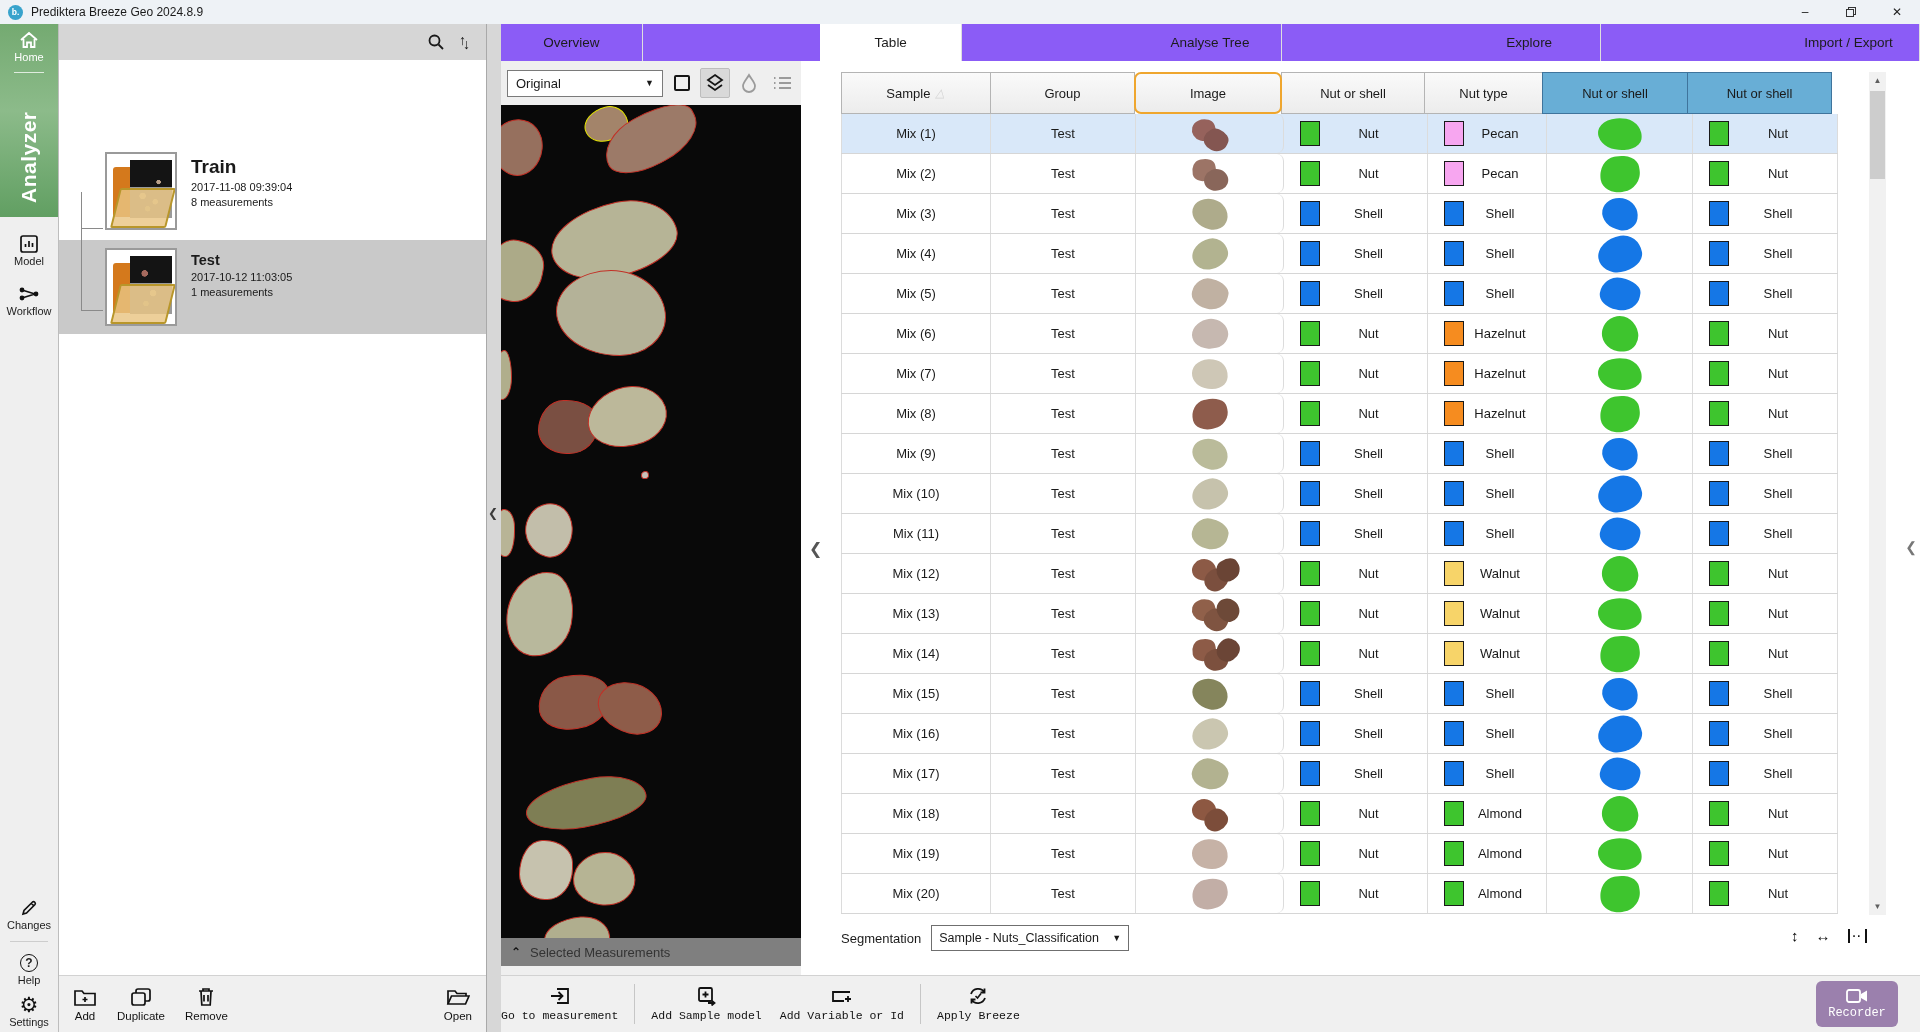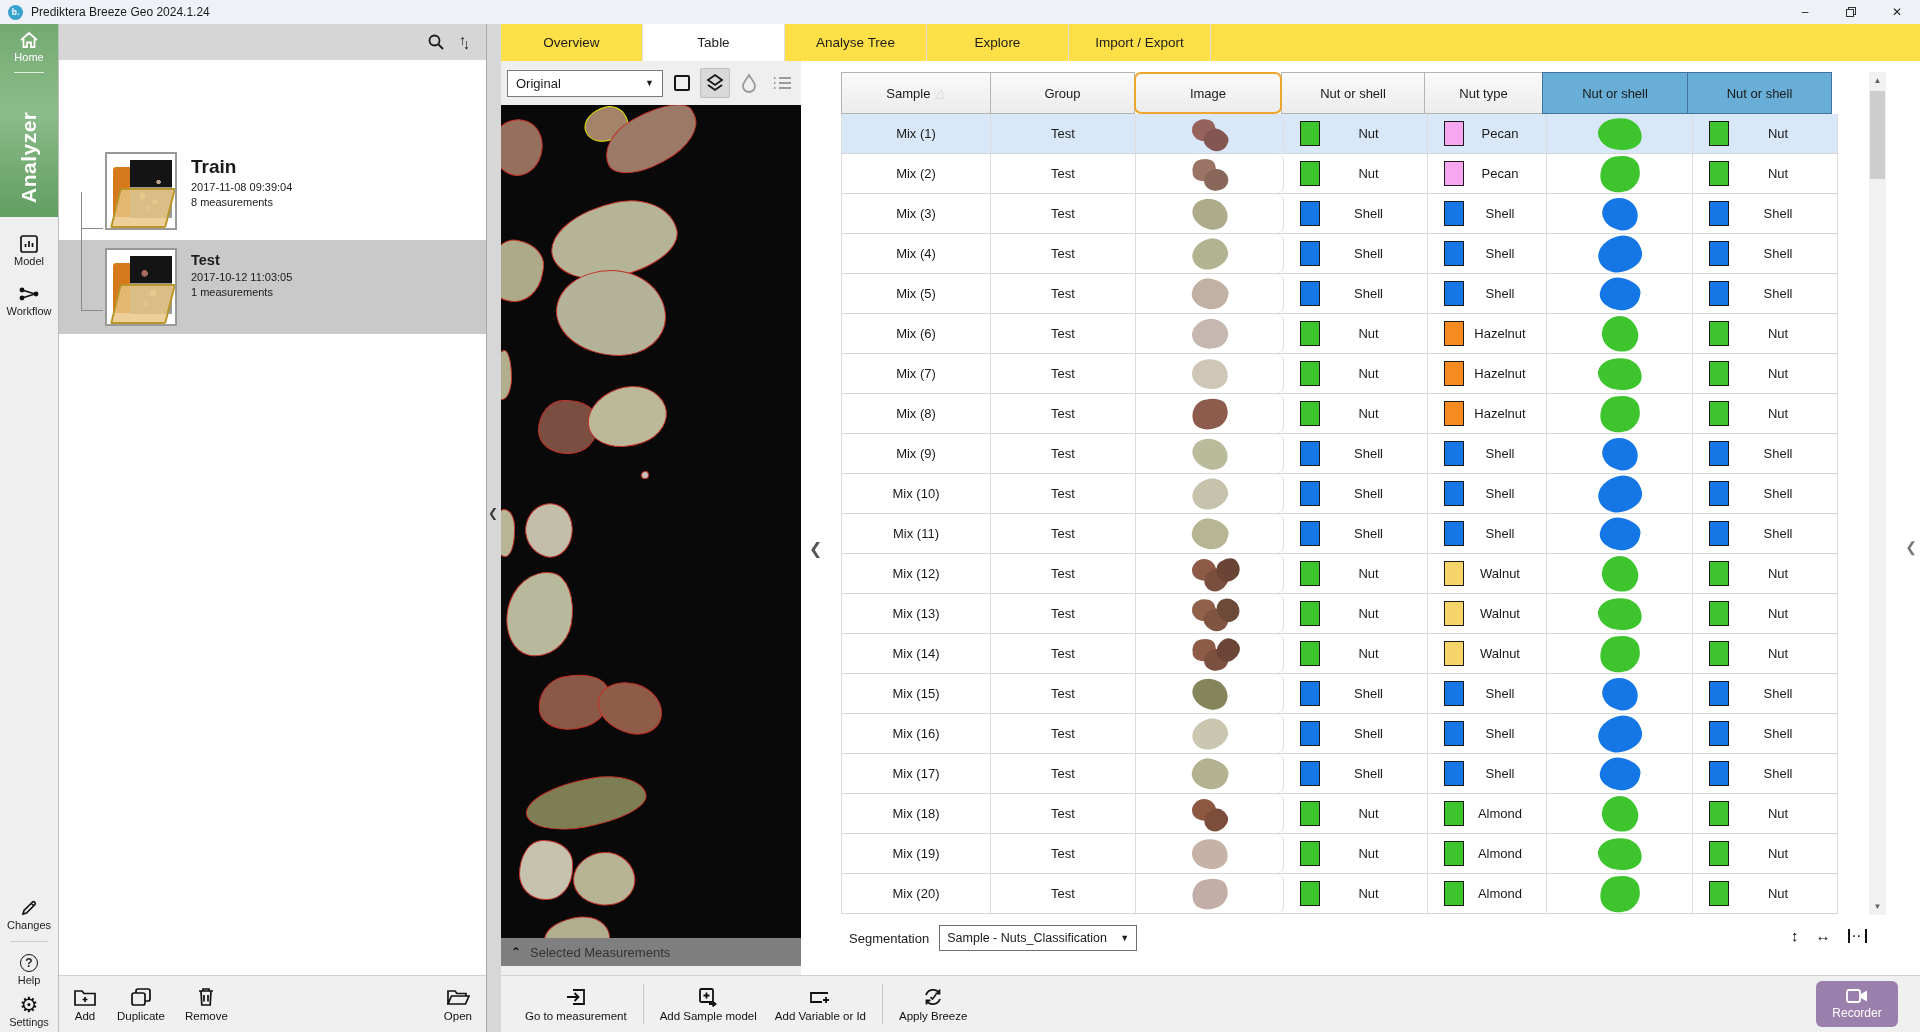--- a/index.html
+++ b/index.html
@@ -70,21 +70,21 @@
   .tool-btn { display:flex; flex-direction:column; align-items:center; gap:3px; font-size:11.5px; color:#111; }
   .open-btn { margin-left:auto; }
 
   
   .splitter { width:14px; flex:none; background:#d7d7d7; position:relative; }
   .chev { font-size:12px; color:#3a3a3a; }
   .splitter .chev { position:absolute; left:1px; top:482px; }
 
   
   .right-region { flex:1; display:flex; flex-direction:column; min-width:0; }
-  .tabs-row { height:37px; flex:none; background:#fde047; display:flex; }
+  .tabs-row { height:37px; flex:none; background:#8b5cf6; display:flex;justify-content:space-between; }
   .tab { width:142px; display:flex; align-items:center; justify-content:center; font-size:13.5px; color:#1c1c1c; border-right:1px solid #dedede; }
   .tab.active { background:#fff; }
 
   .content-row { flex:1; display:flex; min-height:0; background:#fff; position:relative; }
 
   
   .viewer { width:300px; flex:none; background:#efefef; display:flex; flex-direction:column; }
   .viewer-toolbar { height:44px; flex:none; display:flex; align-items:center; gap:4px; padding:0 4px 0 6px; }
   .mode-select { width:158px; height:27px; background:#fff; border:1px solid #7a7a7a; display:flex; align-items:center;
                  justify-content:space-between; padding:0 8px; font-size:13px; }
@@ -124,42 +124,42 @@
   .class-lbl { flex:1; text-align:center; padding-right:10px; }
   .thumb-wrap { position:relative; width:56px; height:38px; }
   .thumb-el { position:absolute; }
   .blob { }
 
   .vscroll { position:absolute; left:1028px; top:11px; width:17px; height:843px; background:#f1f1f1; }
   .vscroll .sb-arrow { height:17px; display:flex; align-items:center; justify-content:center; font-size:8px; color:#5f5f5f; }
   .vscroll .sb-down { position:absolute; bottom:0; left:0; width:100%; }
   .vscroll .sb-thumb { position:absolute; left:1px; top:19px; width:15px; height:88px; background:#cdcdcd; }
 
-  .seg-row { position:absolute; left:8px; top:864px; display:flex; align-items:center; font-size:13px;justify-content:flex-end; }
+  .seg-row { position:absolute; left:0; top:864px; display:flex; align-items:center; font-size:13px;justify-content:flex-end; }
   .seg-select { margin-left:10px; width:198px; height:26px; border:1px solid #6f6f6f; background:#fff; display:flex;
                 align-items:center; justify-content:space-between; padding:0 7px; font-size:12.5px; }
   .seg-select .arrow { font-size:9px; }
   .seg-icons { position:absolute; left:950px; top:866px; display:flex; gap:17px; font-size:15px; color:#111; align-items:center; }
   .colwidth-icon { border-left:2px solid #111; border-right:2px solid #111; padding:0 3px; font-weight:bold; font-size:11px; line-height:14px; letter-spacing:1px; }
 
   
-  .bottom-toolbar { height:57px; flex:none; background:#f0f0f0; border-top:1px solid #d2d2d2; display:flex; align-items:center; padding-left:24px; position:relative; }
+  .bottom-toolbar { height:57px; flex:none; background:#f0f0f0; border-top:1px solid #d2d2d2; display:flex; align-items:center; padding-left:0; position:relative;font-family:Liberation Mono, monospace; }
   .bt-sep { width:1px; height:40px; background:#c6c6c6; margin:0 16px; }
   .bt-gap { width:18px; }
   .recorder-btn { position:absolute; right:22px; top:5px; width:82px; height:46px; background:#9b80ad; border-radius:6px;
                   color:#fff; display:flex; flex-direction:column; align-items:center; justify-content:center; gap:2px; font-size:12px; }
 </style>
 </head>
 <body>
 
 <div class="app">
 
   <div class="titlebar">
     <div class="app-icon">b.</div>
-    <div class="app-title">Prediktera Breeze Geo 2024.1.24</div>
+    <div class="app-title">Prediktera Breeze Geo 2024.8.9</div>
     <div class="win-controls">
       <div class="win-btn">–</div>
       <div class="win-btn">
           <span class="restore-glyph">
             <span class="r2"></span>
             <span class="r1"></span>
           </span>
         </div>
       <div class="win-btn">✕</div>
     </div>

